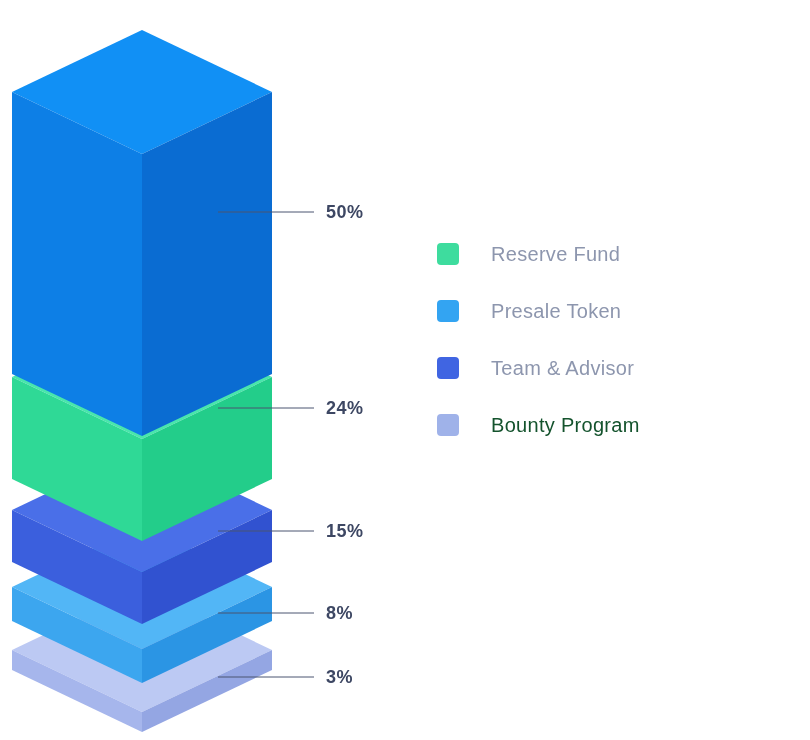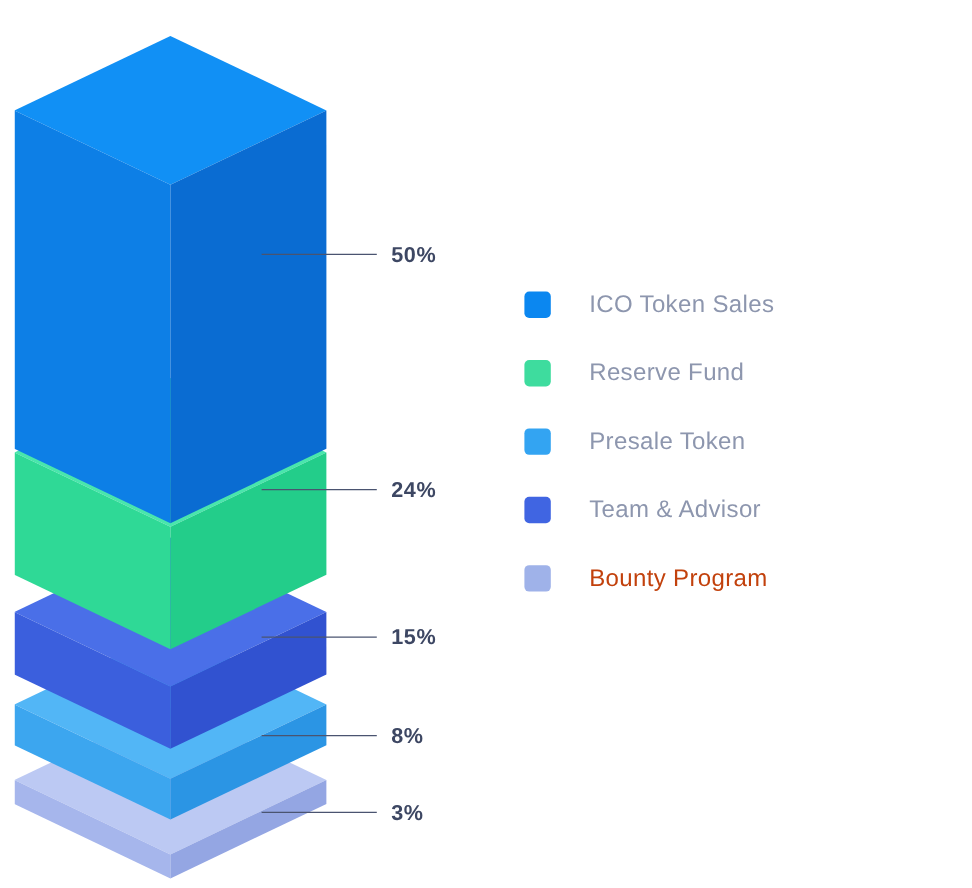--- a/index.html
+++ b/index.html
@@ -82,34 +82,30 @@
       <line x1="206" y1="531" x2="302" y2="531" stroke="#4A5470" stroke-width="1"></line>
       <text x="314" y="537" fill="#3D4763" class="pct">15%</text>
       <line x1="206" y1="613" x2="302" y2="613" stroke="#4A5470" stroke-width="1"></line>
       <text x="314" y="619" fill="#3D4763" class="pct">8%</text>
       <line x1="206" y1="677" x2="302" y2="677" stroke="#4A5470" stroke-width="1"></line>
       <text x="314" y="683" fill="#3D4763" class="pct">3%</text>
     </svg>
 
   <div class="legend">
     <div class="legend-item">
-      <span class="swatch" style="background: rgb(11, 135, 240);"></span>
-      <span class="legend-label" style="color: rgb(141, 150, 174);">ICO Token Sales</span>
-    </div>
-    <div class="legend-item">
       <span class="swatch" style="background: rgb(62, 220, 158);"></span>
       <span class="legend-label" style="color: rgb(141, 150, 174);">Reserve Fund</span>
     </div>
     <div class="legend-item">
       <span class="swatch" style="background: rgb(51, 164, 242);"></span>
       <span class="legend-label" style="color: rgb(141, 150, 174);">Presale Token</span>
     </div>
     <div class="legend-item">
       <span class="swatch" style="background: rgb(64, 101, 226);"></span>
       <span class="legend-label" style="color: rgb(141, 150, 174);">Team &amp; Advisor</span>
     </div>
     <div class="legend-item">
       <span class="swatch" style="background: rgb(159, 178, 233);"></span>
-      <span class="legend-label" style="color: #c2410c;">Bounty Program</span>
+      <span class="legend-label" style="color: #14532d;">Bounty Program</span>
     </div>
   </div>
 
 </div>
 
 </body></html>

